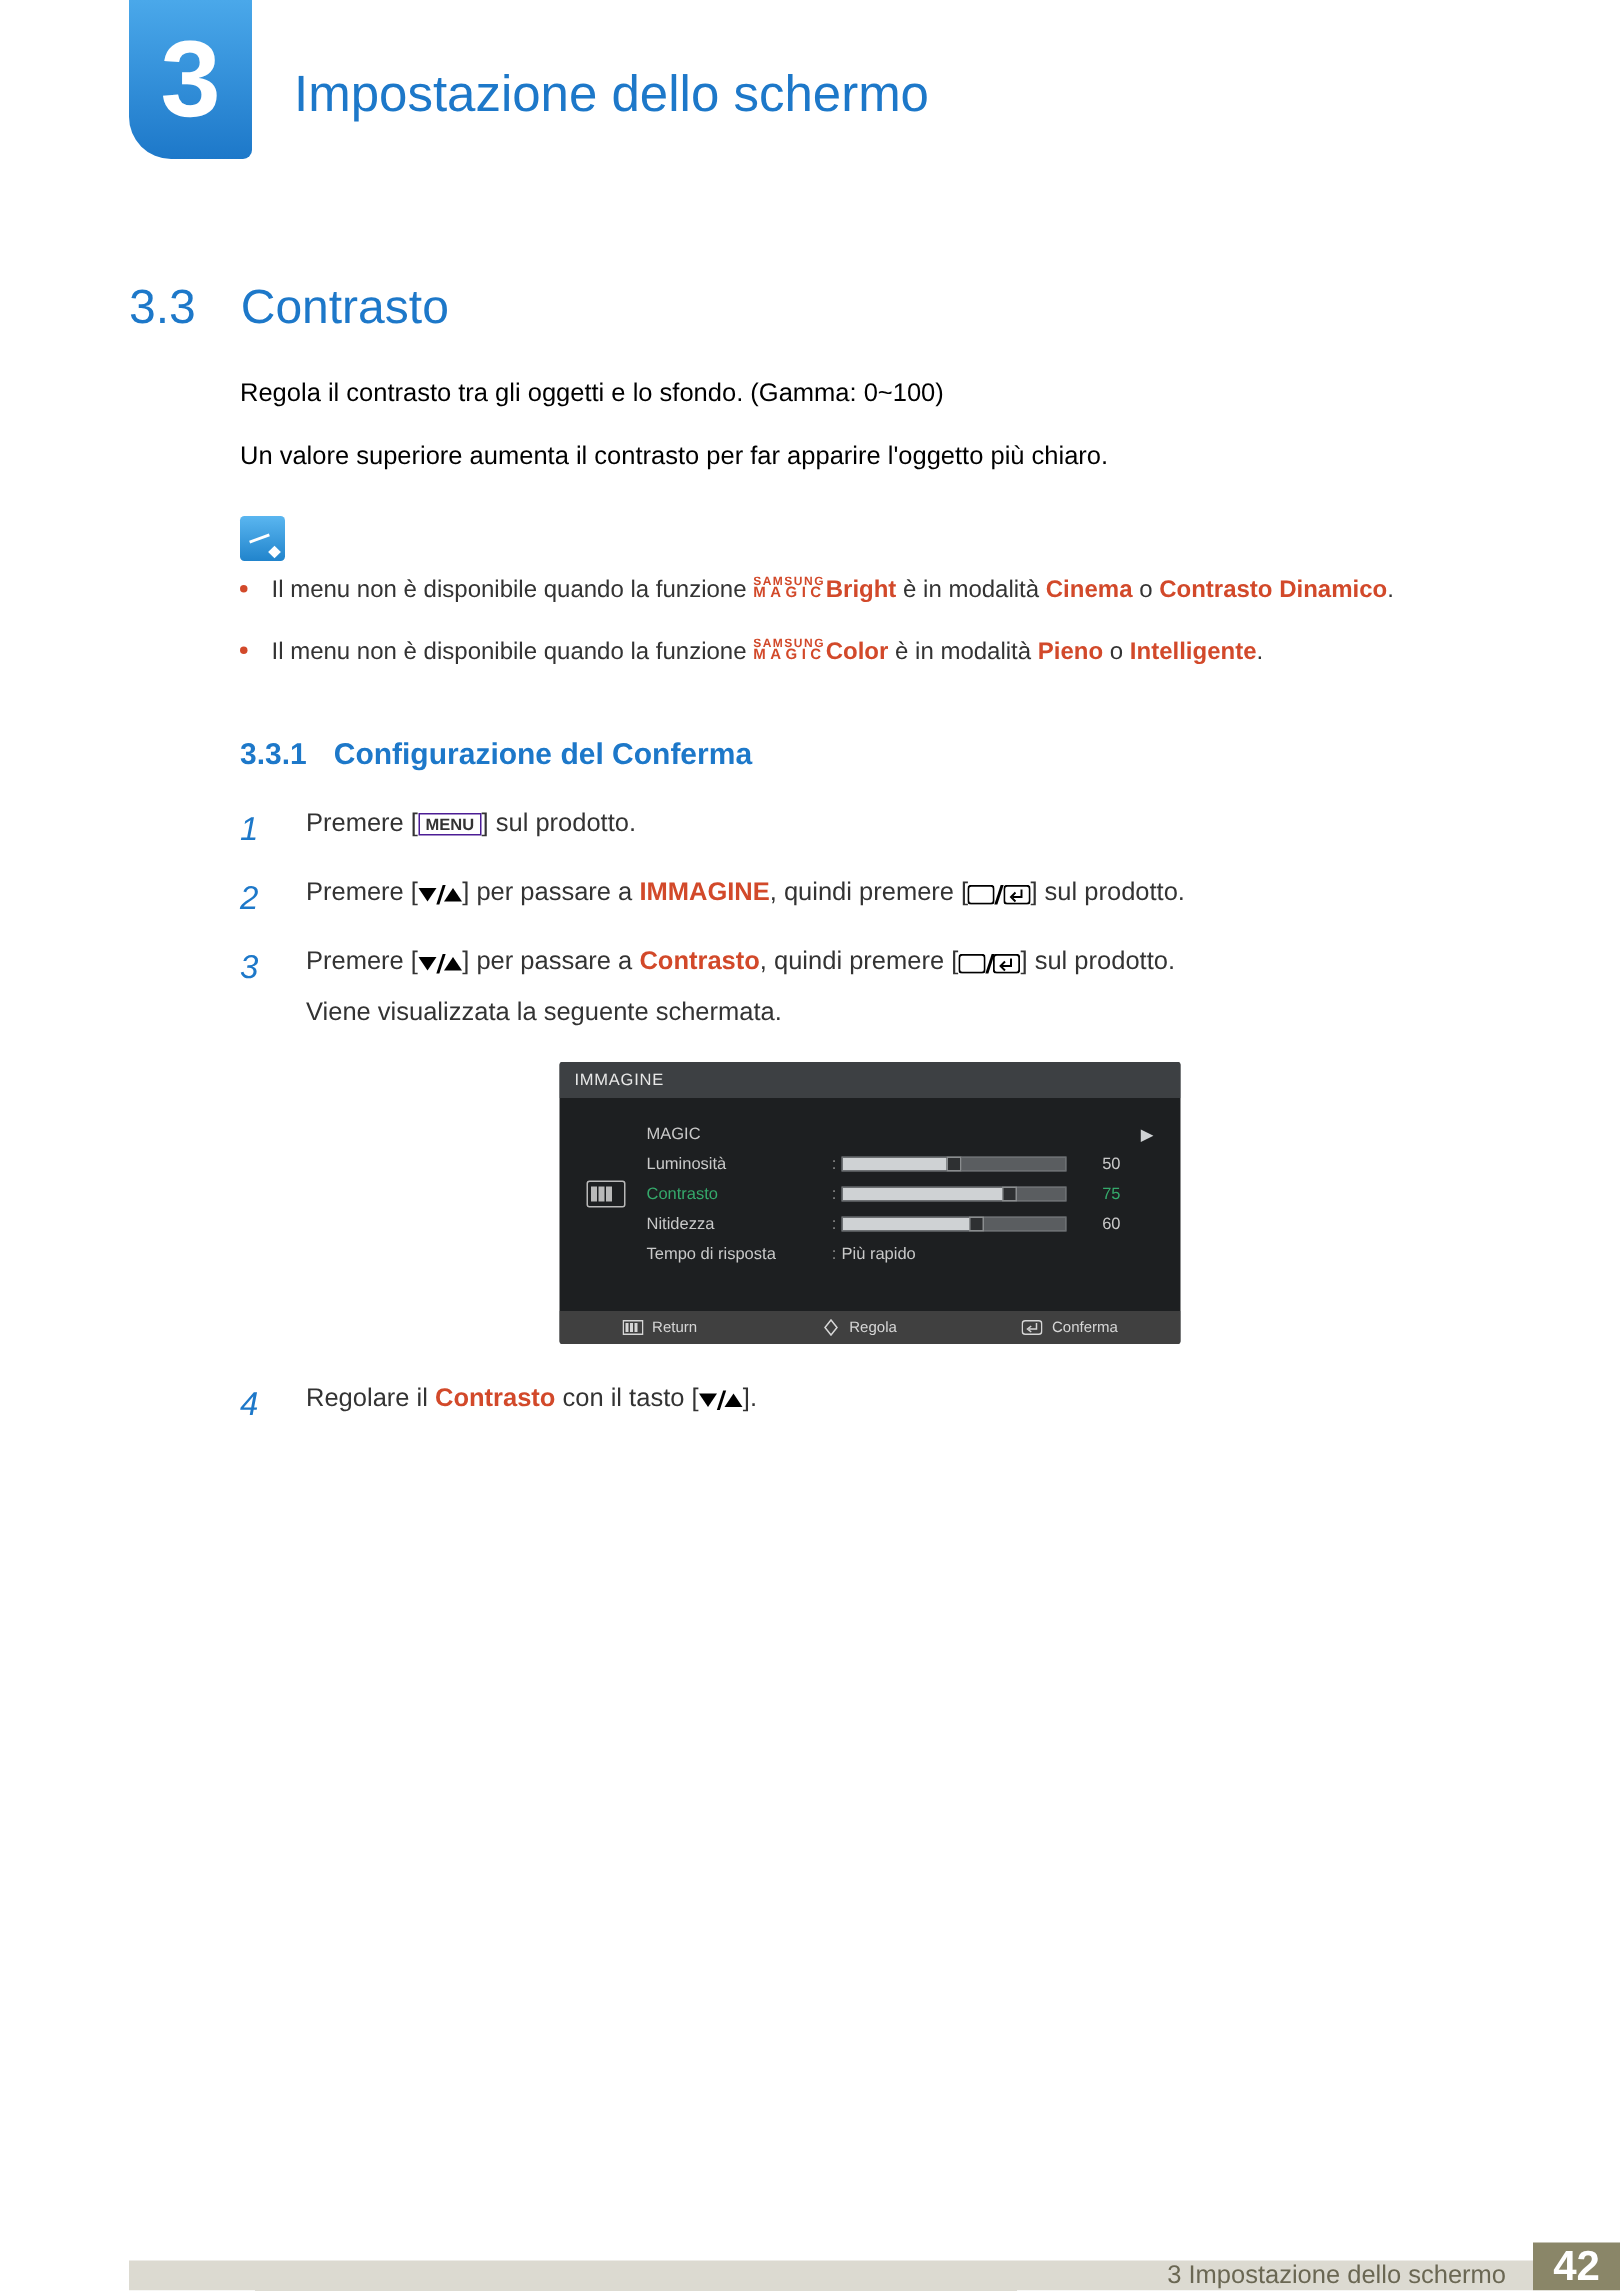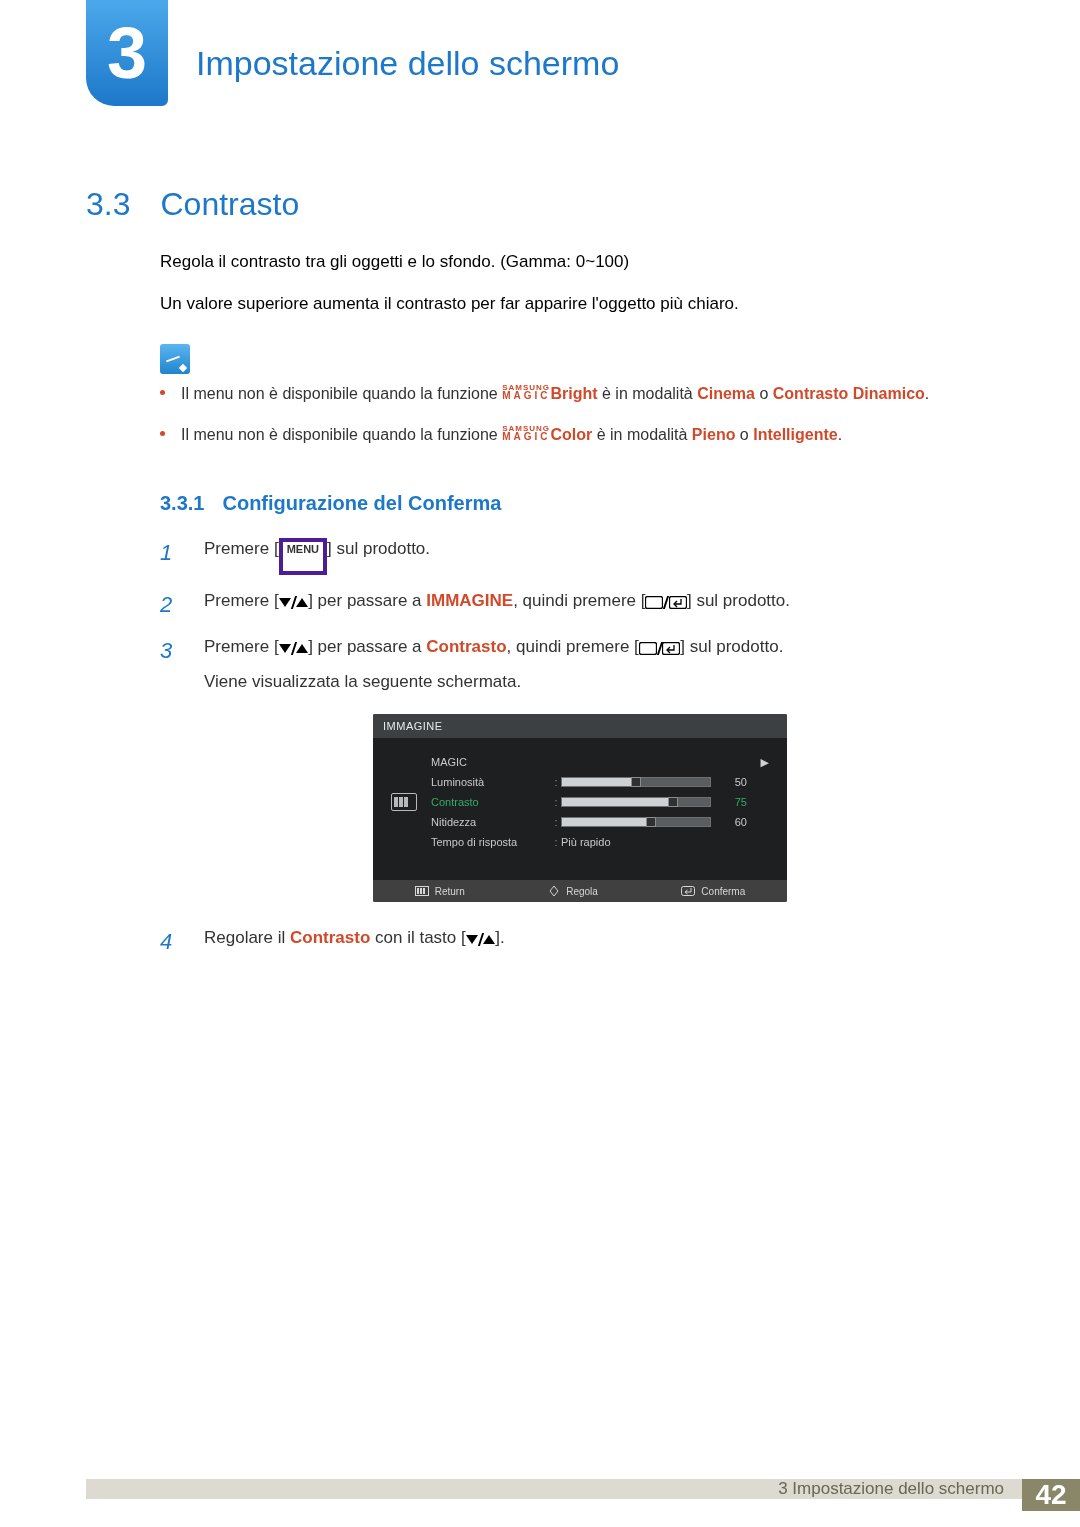--- a/index.html
+++ b/index.html
@@ -139,23 +139,23 @@
     font-size:22px;
     color:#1d78c9;
     flex:0 0 24px;
     text-align:left;
   }
   .step .c{ flex:1; }
   .subline { margin-top:10px; }
 
   .key-box{
     display:inline-block;
-    border:4px solid #4c1d95;
+    border:1px solid #4c1d95;
     font-size:11px;
-    padding:1px 4px 16px 4px;
+    padding:1px 4px 0 4px;
     line-height:1.1;
     vertical-align:1px;
     font-weight:bold;
   }
   .icon-updown{
     display:inline-flex; align-items:center; gap:2px;
     vertical-align:-1px;
   }
   .tri-down, .tri-up{
     width:0;height:0;border-left:6px solid transparent;border-right:6px solid transparent;
@@ -240,23 +240,23 @@
   .osd-f{ display:flex; align-items:center; gap:6px;}
   .fi{ display:inline-flex; }
   .fi svg{ display:block; }
 
   
   .page-footer{
     position:absolute;
     left:86px;
     right:0;
     bottom:0;
-    height:48px;
-    display:flex;
-    align-items:flex-start;
+    height:60px;
+    display:flex;
+    align-items:flex-end;
   }
   .page-footer .bar{
     flex:1;
     background:#dcdad1;
     display:flex;
     align-items:center;
     justify-content:flex-end;
     padding-right:18px;
     color:#6a6753;
     font-size:17px;

